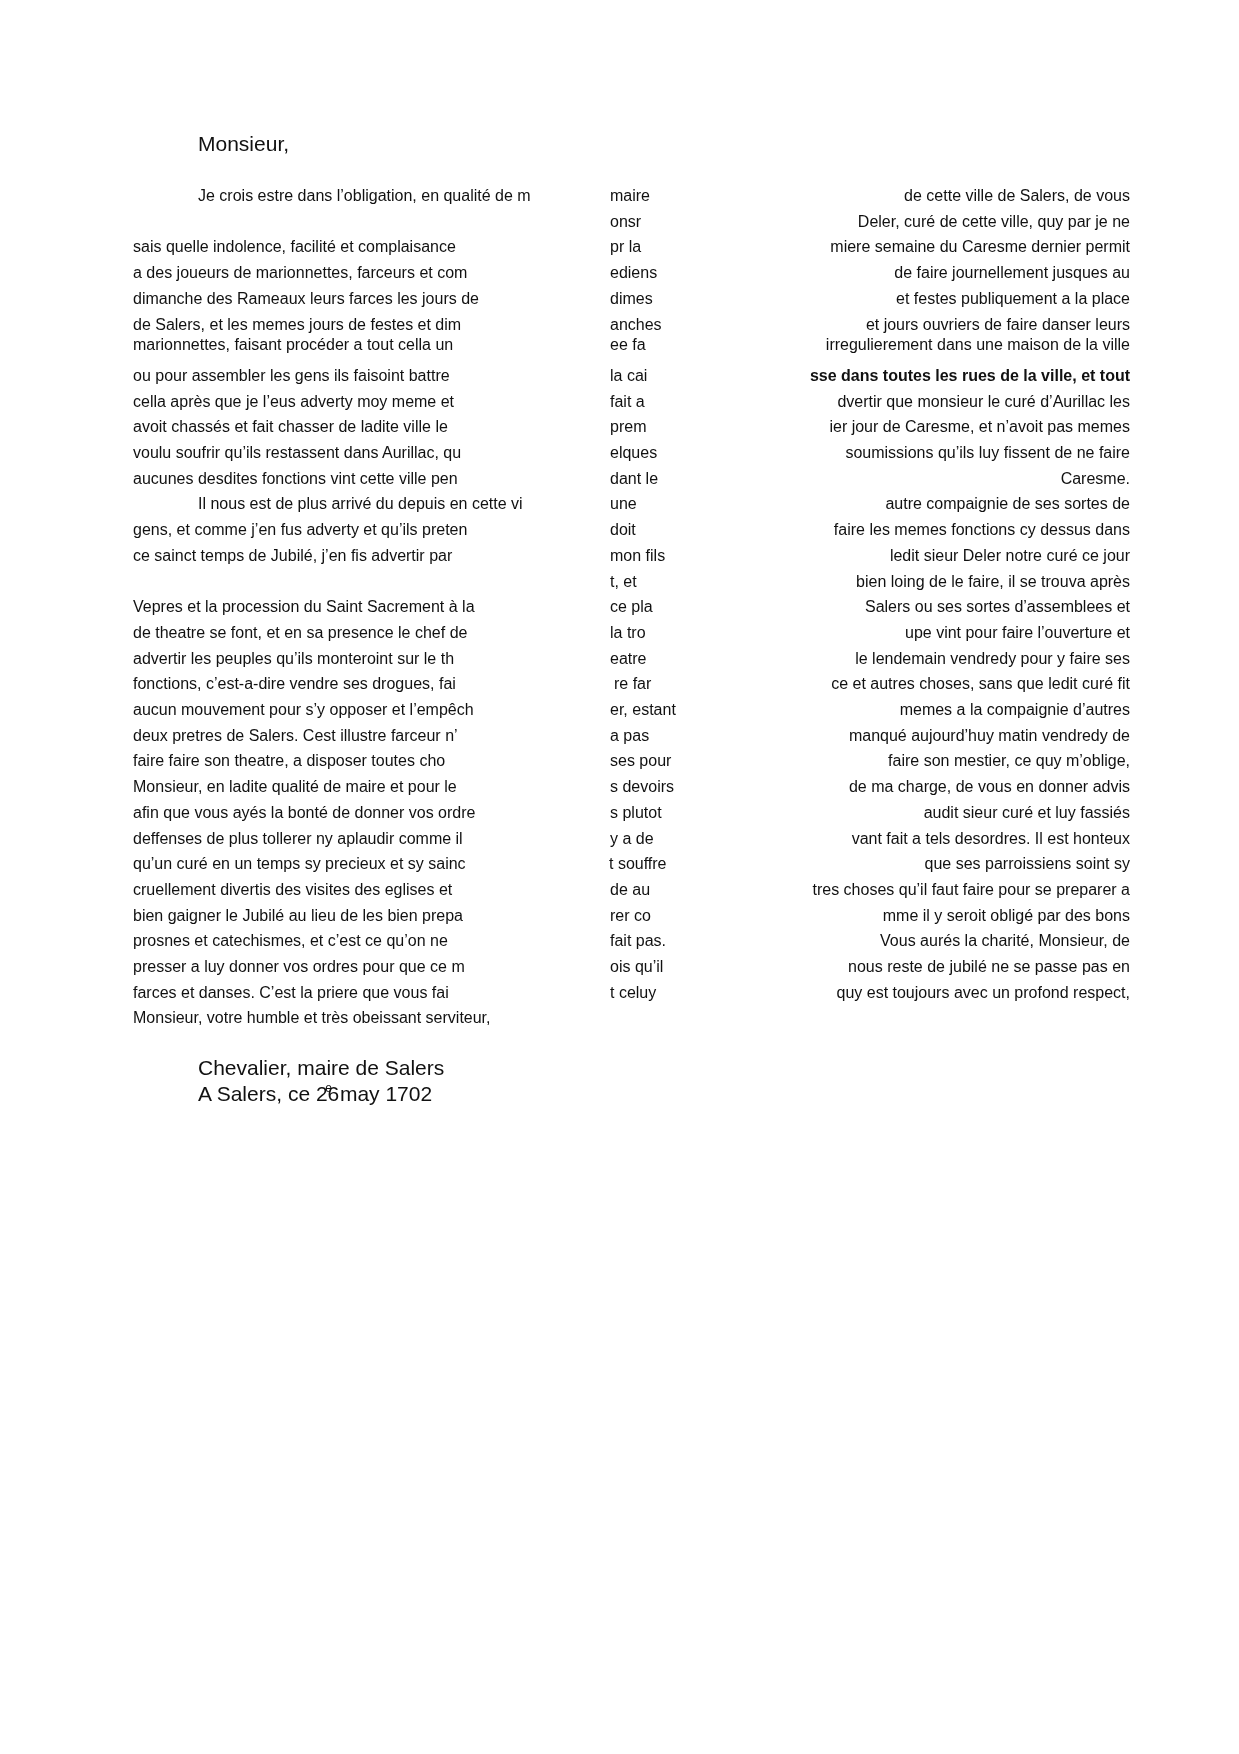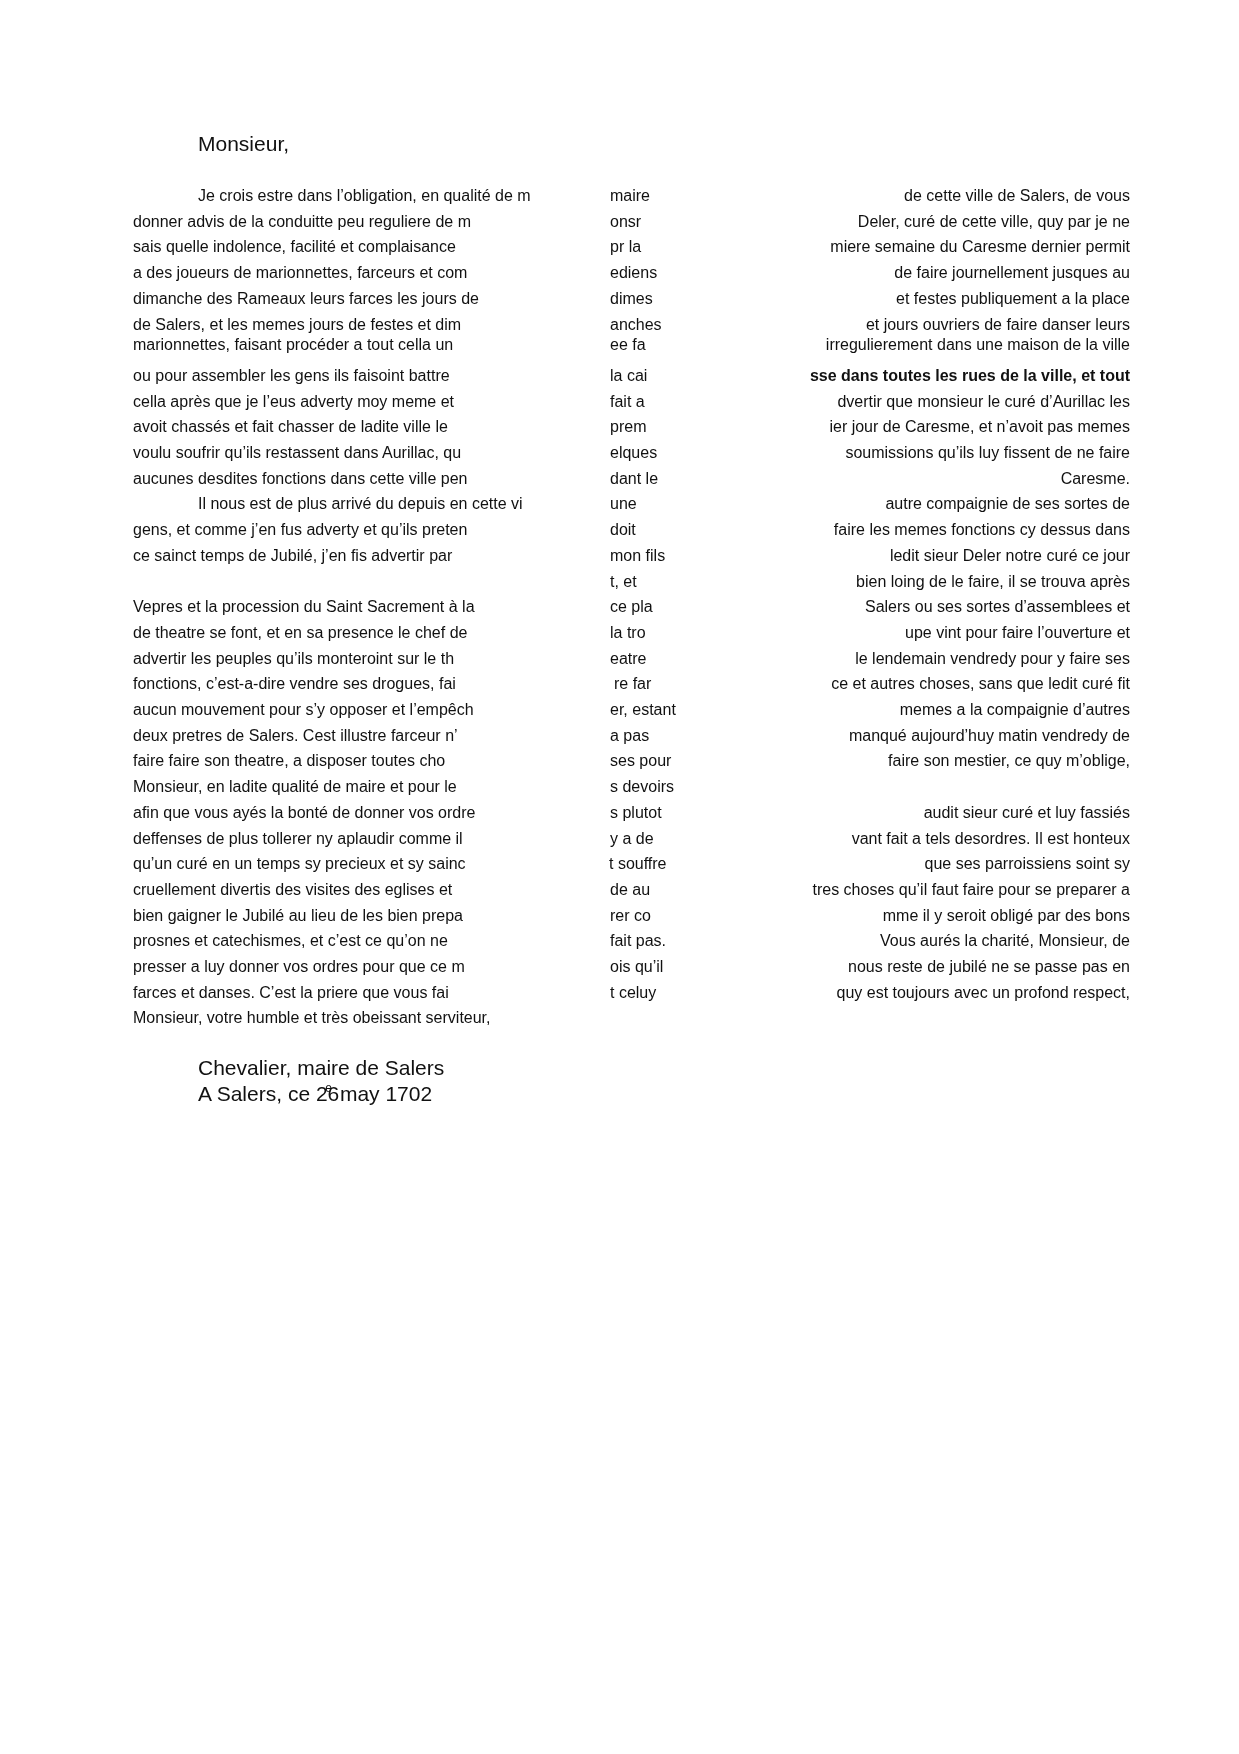--- a/index.html
+++ b/index.html
@@ -15,21 +15,20 @@
 
 <div>
   <div class="salut" style="top:131px;">Monsieur,</div>
   <div id="body-lines">
       <div class="line para-line" style="top: 183px;">
         <span class="l" style="left: 65px;">Je crois estre dans l’obligation, en qualité de m</span>
         <span class="r" style="left: 477px;">maire</span>
         <span class="r" style="right: 0px;">de cette ville de Salers, de vous</span>
       </div>
       <div class="line para-line" style="top: 208.7px;">
-        <span class="l">donner advis de la conduitte peu reguliere de m</span>
         <span class="r" style="left: 477px;">onsr</span>
         <span class="r" style="right: 0px;">Deler, curé de cette ville, quy par je ne</span>
       </div>
       <div class="line para-line" style="top: 234.4px;">
         <span class="l">sais quelle indolence, facilité et complaisance</span>
         <span class="r" style="left: 477px;">pr la</span>
         <span class="r" style="right: 0px;">miere semaine du Caresme dernier permit</span>
       </div>
       <div class="line para-line" style="top: 260.1px;">
         <span class="l">a des joueurs de marionnettes, farceurs et com</span>
@@ -65,21 +64,21 @@
         <span class="l">avoit chassés et fait chasser de ladite ville le</span>
         <span class="r" style="left: 477px;">prem</span>
         <span class="r" style="right: 0px;">ier jour de Caresme, et n’avoit pas memes</span>
       </div>
       <div class="line para-line" style="top: 440px;">
         <span class="l">voulu soufrir qu’ils restassent dans Aurillac, qu</span>
         <span class="r" style="left: 477px;">elques</span>
         <span class="r" style="right: 0px;">soumissions qu’ils luy fissent de ne faire</span>
       </div>
       <div class="line para-line" style="top: 465.7px;">
-        <span class="l">aucunes desdites fonctions dans cette ville pen</span>
+        <span class="l">aucunes desdites fonctions vint cette ville pen</span>
         <span class="r" style="left: 477px;">dant le</span>
         <span class="r" style="right: 0px;">Caresme.</span>
       </div>
       <div class="line para-line" style="top: 491.4px;">
         <span class="l" style="left: 65px;">Il nous est de plus arrivé du depuis en cette vi</span>
         <span class="r" style="left: 477px;">une</span>
         <span class="r" style="right: 0px;">autre compaignie de ses sortes de</span>
       </div>
       <div class="line para-line" style="top: 517.1px;">
         <span class="l">gens, et comme j’en fus adverty et qu’ils preten</span>
@@ -126,20 +125,21 @@
         <span class="r" style="right: 0px;">manqué aujourd’huy matin vendredy de</span>
       </div>
       <div class="line para-line" style="top: 748.4px;">
         <span class="l">faire faire son theatre, a disposer toutes cho</span>
         <span class="r" style="left: 477px;">ses pour</span>
         <span class="r" style="right: 0px;">faire son mestier, ce quy m’oblige,</span>
       </div>
       <div class="line para-line" style="top: 774.1px;">
         <span class="l">Monsieur, en ladite qualité de maire et pour le</span>
         <span class="r" style="left: 477px;">s devoirs</span>
+        <span class="r" style="right: 0px;">de ma charge, de vous en donner advis</span>
       </div>
       <div class="line para-line" style="top: 799.8px;">
         <span class="l">afin que vous ayés la bonté de donner vos ordre</span>
         <span class="r" style="left: 477px;">s plutot</span>
         <span class="r" style="right: 0px;">audit sieur curé et luy fassiés</span>
       </div>
       <div class="line para-line" style="top: 825.5px;">
         <span class="l">deffenses de plus tollerer ny aplaudir comme il</span>
         <span class="r" style="left: 477px;">y a de</span>
         <span class="r" style="right: 0px;">vant fait a tels desordres. Il est honteux</span>

